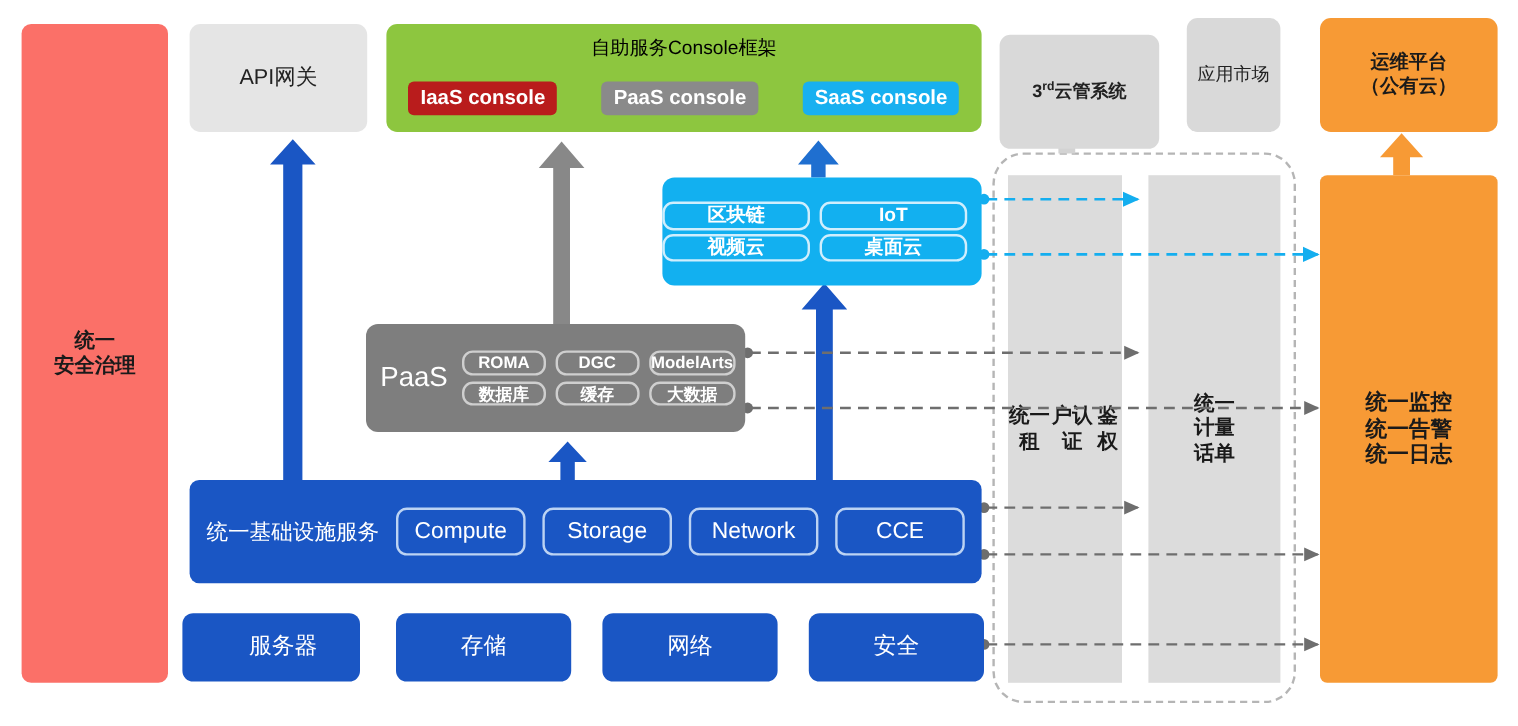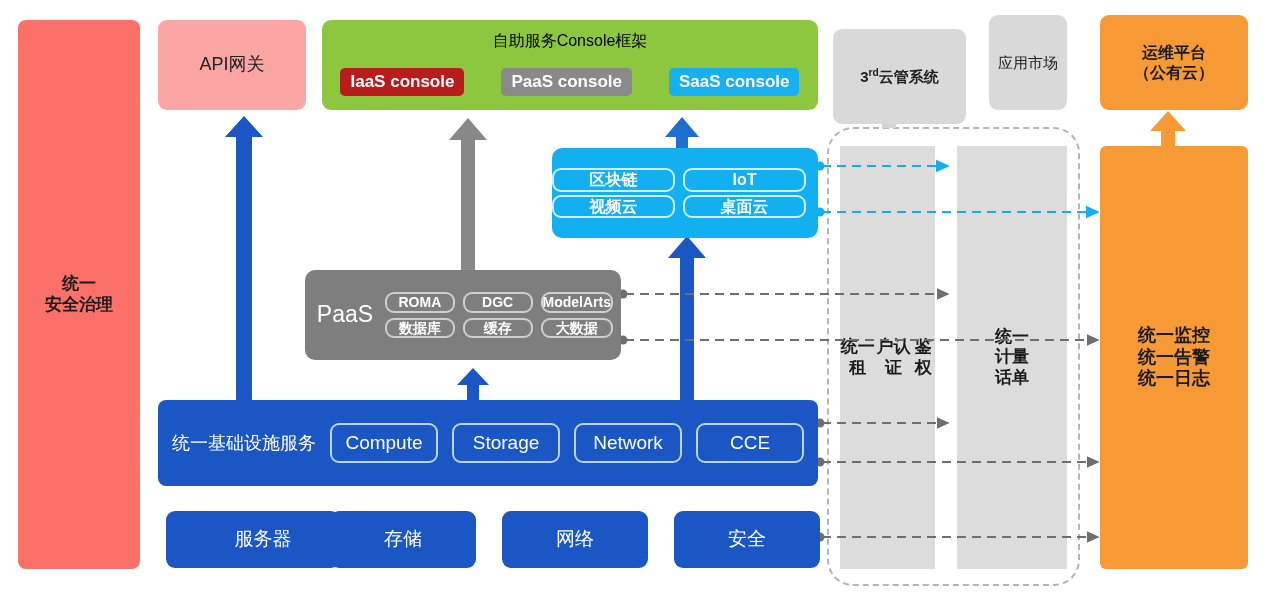--- a/index.html
+++ b/index.html
@@ -5,21 +5,21 @@
   html,body{margin:0;padding:0;background:#ffffff;}
   body{font-family:"Liberation Sans","DejaVu Sans",sans-serif;}
   #canvas{position:relative;width:1265px;height:605px;background:#ffffff;overflow:hidden;}
   .abs{position:absolute;box-sizing:border-box;}
   .ctr{display:flex;align-items:center;justify-content:center;text-align:center;line-height:1.2;}
 
   
   .red-panel{background:#FB7068;border-radius:8px;color:#1a1a1a;font-size:17px;font-weight:700;}
 
   
-  .apigw{background:#fca5a5;border-radius:9px;color:#222;font-size:18px;}
+  .apigw{background:#e5e5e5;border-radius:9px;color:#222;font-size:18px;}
 
   
   .console{background:#8CC63F;background:#8DC63F;border-radius:9px;}
   .chip{border-radius:5px;color:#ffffff;font-size:17px;font-weight:600;padding:0 10px;height:28px;}
   .chip-iaas{background:#b91c1c;}
   .chip-paas{background:#8A8A8A;}
   .chip-saas{background:#18B0F0;}
 
   
   .saas{background:#12B0F0;border-radius:10px;}
@@ -193,21 +193,21 @@
       <span>统一基础设施服务</span>
     </div>
     <div style="flex:1;display:flex;gap:14px;padding-left:14px;height:40px;">
       <div class="pill-b ctr" style="flex:1;">Compute</div>
       <div class="pill-b ctr" style="flex:1;">Storage</div>
       <div class="pill-b ctr" style="flex:1;">Network</div>
       <div class="pill-b ctr" style="flex:1;">CCE</div>
     </div>
   </div>
 
-  <div class="abs hwbox ctr" style="left:166px;top:511px;width:174px;height:57px;padding-left:20px;">服务器</div>
+  <div class="abs hwbox ctr" style="left:152px;top:511px;width:148px;height:57px;padding-left:20px;">服务器</div>
   <div class="abs hwbox ctr" style="left:330px;top:511px;width:146px;height:57px;">存储</div>
   <div class="abs hwbox ctr" style="left:502px;top:511px;width:146px;height:57px;">网络</div>
   <div class="abs hwbox ctr" style="left:674px;top:511px;width:146px;height:57px;">安全</div>
 
   <div class="abs grey-box ctr" style="left:833px;top:29px;width:133px;height:95px;font-weight:bold;">
     <span>
       <span>3</span><span class="sup">rd</span><span>云管系统</span>
     </span>
   </div>
   <div class="abs grey-box ctr" style="left:989px;top:15px;width:78px;height:95px;flex-direction:row;">

